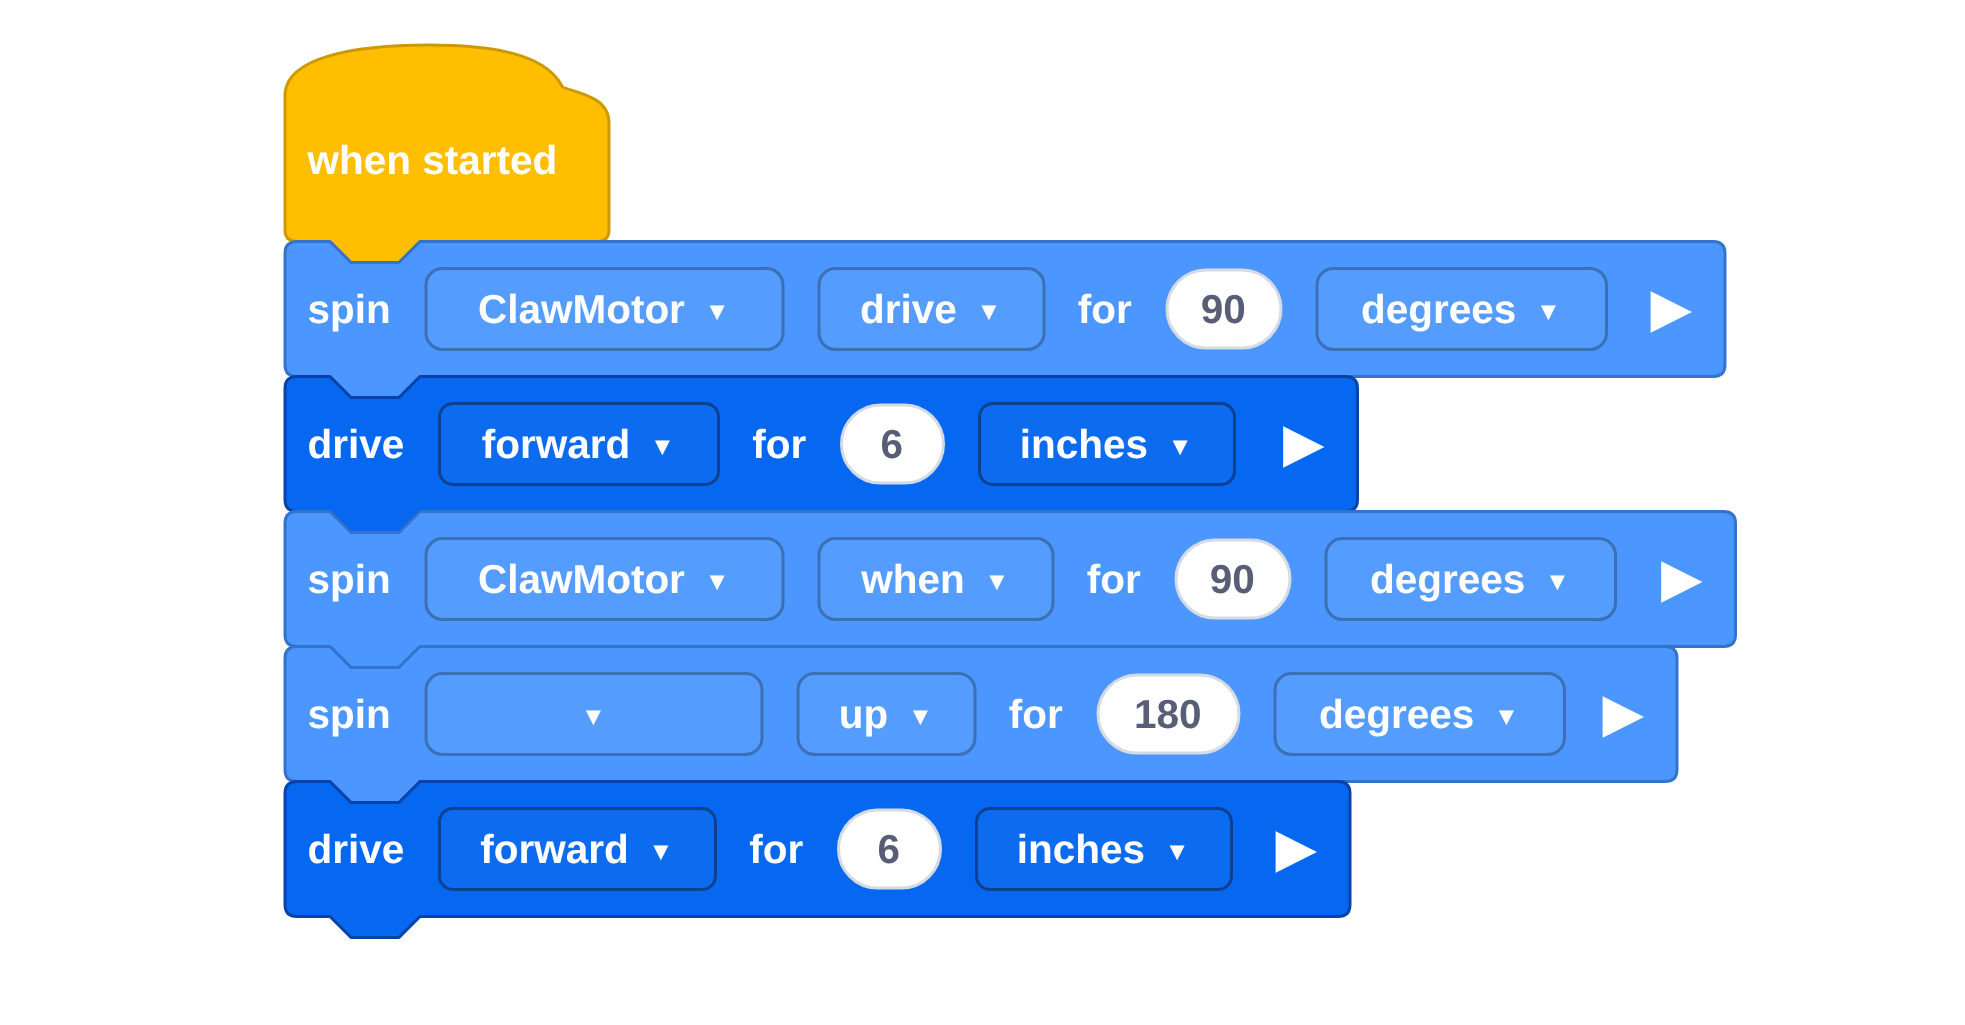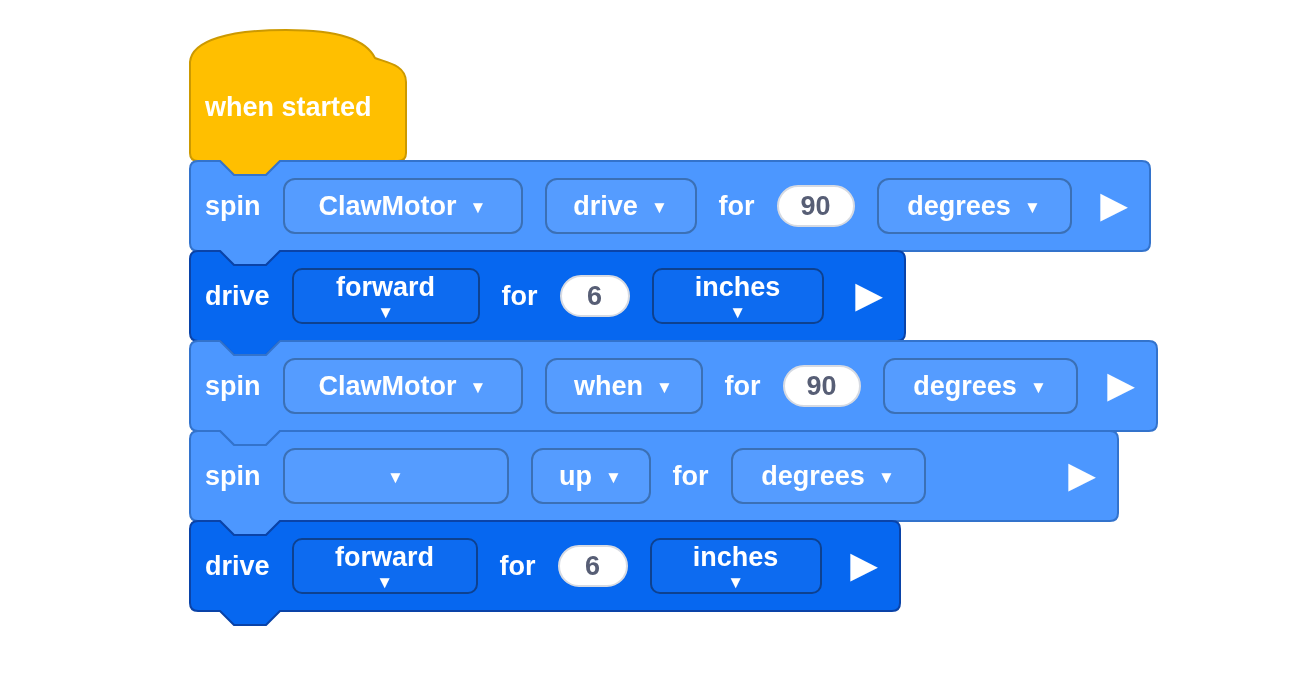--- a/index.html
+++ b/index.html
@@ -26,24 +26,24 @@
     position:absolute;left:15px;top:62px;
     color:var(--block-text);font-weight:bold;font-size:27px;white-space:nowrap;
   }
   .lbl{line-height:1;}
   .dd{
     height:56px;border-radius:12px;box-sizing:border-box;
     display:flex;align-items:center;justify-content:center;column-gap:13px;
     cursor:pointer;flex:0 0 auto;
   }
   .dd-light{background:rgba(255,255,255,0.05);border:2px solid var(--motor-field-border);align-items:center;}
-  .dd-dark{background:rgba(255,255,255,0.03);border:2px solid var(--drive-field-border);border-radius:10px;flex-direction:column;}
+  .dd-dark{background:rgba(255,255,255,0.03);border:2px solid var(--drive-field-border);border-radius:10px;}
   .caret{font-size:17px;line-height:1;transform:translateY(1px);}
   .oval{
-    height:42px;border-radius:30px;box-sizing:border-box;
+    height:54px;border-radius:30px;box-sizing:border-box;
     background:var(--value-bg);border:2px solid var(--value-border);
     color:var(--value-text);font-weight:bold;font-size:27px;
     display:flex;align-items:center;justify-content:center;
     cursor:text;flex:0 0 auto;
   }
   .play{
     margin-left:auto;margin-right:22px;
     font-size:36px;line-height:1;transform:translateY(-1px);
   }
 </style>
@@ -140,20 +140,23 @@
     <div class="row">
       <span class="lbl">spin</span>
       <div class="dd dd-light" style="width:226px">
         <span class="caret">▼</span>
       </div>
       <div class="dd dd-light" style="width:120px">
         <span>up</span>
         <span class="caret">▼</span>
       </div>
       <span class="lbl">for</span>
+      <div class="oval" style="width:96px">
+        <span>180</span>
+      </div>
       <div class="dd dd-light" style="width:195px">
         <span>degrees</span>
         <span class="caret">▼</span>
       </div>
       <span class="play">▶</span>
     </div>
   </div>
 
   <div class="block" style="left:190px;top:521px;width:710px;height:90px;">
     <svg class="block-svg shape-drive" width="718" height="112" viewBox="0 0 718 112">

